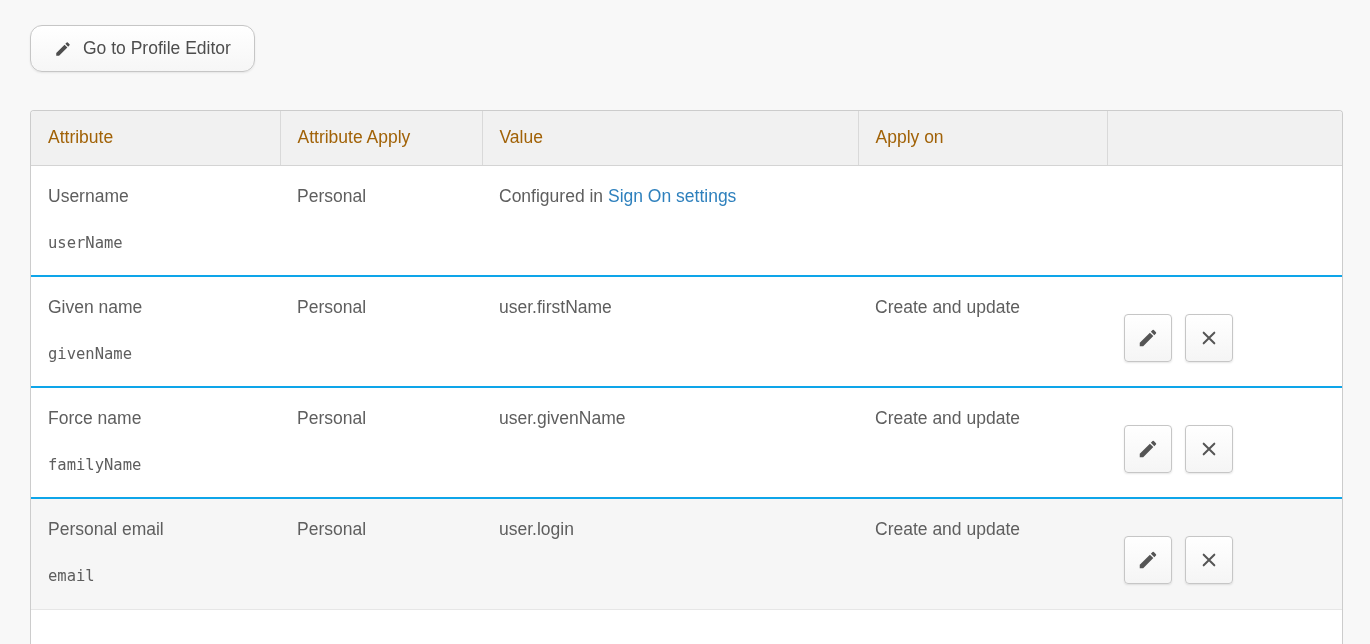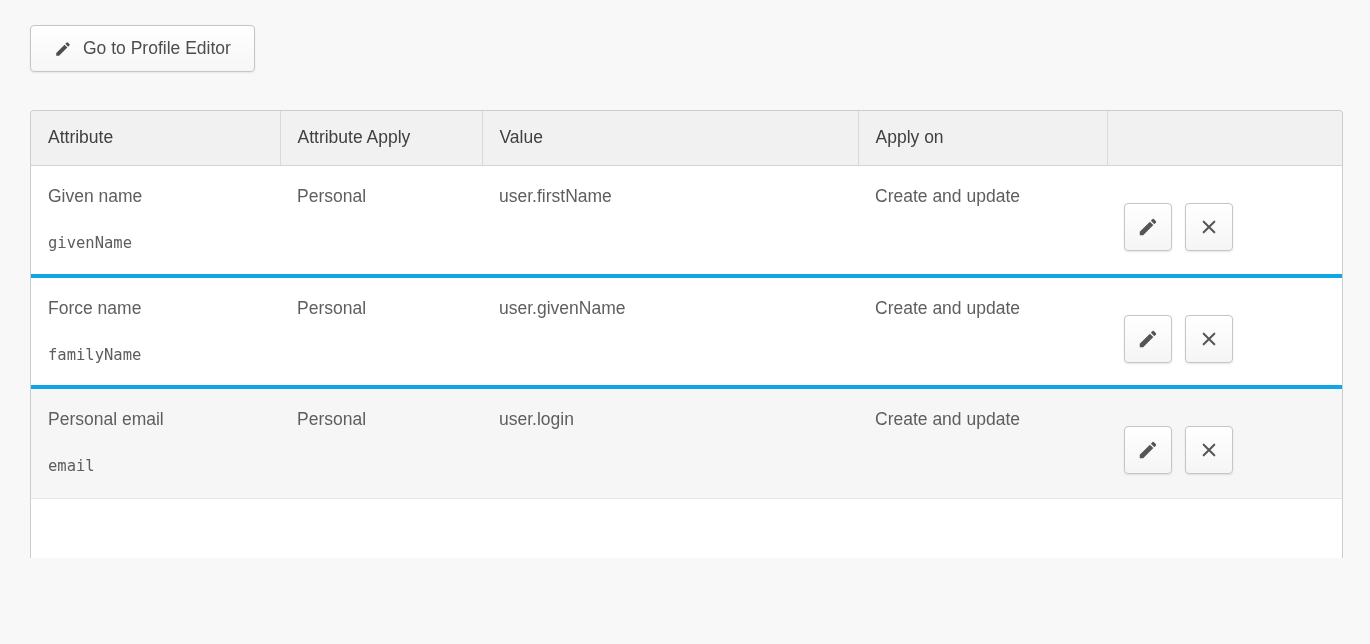--- a/index.html
+++ b/index.html
@@ -16,21 +16,21 @@
   
   .toolbar { display: flex; gap: 20px; }
   .btn {
     display: inline-flex;
     align-items: center;
     gap: 11px;
     height: 47px;
     padding: 0 23px;
     background: linear-gradient(#ffffff, #f6f6f6);
     border: 1px solid #c6c6c6;
-    border-radius: 4px;
+    border-radius: 12px;
     box-shadow: 0 1px 2px rgba(0,0,0,0.08);
     font-family: "Liberation Sans", sans-serif;
     font-size: 17.5px;
     color: #4d4d4d;
     cursor: pointer;
   }
   .btn svg { display: block; }
 
   
   .table-wrap {
@@ -54,35 +54,35 @@
   col.c-act   { width: auto;  }
 
   thead th {
     height: 54px;
     background: #f1f1f1;
     border-bottom: 1px solid #d4d4d4;
     border-left: 1px solid #d9d9d9;
     text-align: left;
     font-weight: normal;
     font-size: 17.5px;
-    color: #404040;
+    color: #a16207;
     padding: 0 0 0 17px;
     vertical-align: middle;
   }
   thead th:first-child { border-left: none; }
 
   tbody td {
     height: 111px;
     vertical-align: top;
     padding: 20px 10px 0 17px;
     font-size: 17.5px;
     color: #5e5e5e;
     background: #ffffff;
   }
-  tbody tr + tr td { border-top: 4px solid #0ea5e9; }
+  tbody tr + tr td { border-top: 2px solid #0ea5e9; }
   tbody tr.highlight td { background: #f6f6f6; }
 
   .attr-secondary {
     margin-top: 27px;
     font-family: "DejaVu Sans Mono", "Liberation Mono", monospace;
     font-size: 15.5px;
     color: #5e5e5e;
   }
   a.link { color: #2e80bd; text-decoration: none; cursor: pointer; }
 
@@ -134,20 +134,30 @@
         <tr>
           <th>Attribute</th>
           <th>Attribute Apply</th>
           <th>Value</th>
           <th>Apply on</th>
           <th></th>
         </tr>
       </thead>
       <tbody>
 
+        <tr>
+          <td>
+            <div>Username</div>
+            <div class="attr-secondary">userName</div>
+          </td>
+          <td>Personal</td>
+          <td><span>Configured in </span><a class="link">Sign On settings</a></td>
+          <td></td>
+          <td></td>
+        </tr>
 
         <tr>
           <td>
             <div>Given name</div>
             <div class="attr-secondary">givenName</div>
           </td>
           <td>Personal</td>
           <td>user.firstName</td>
           <td>Create and update</td>
           <td>

